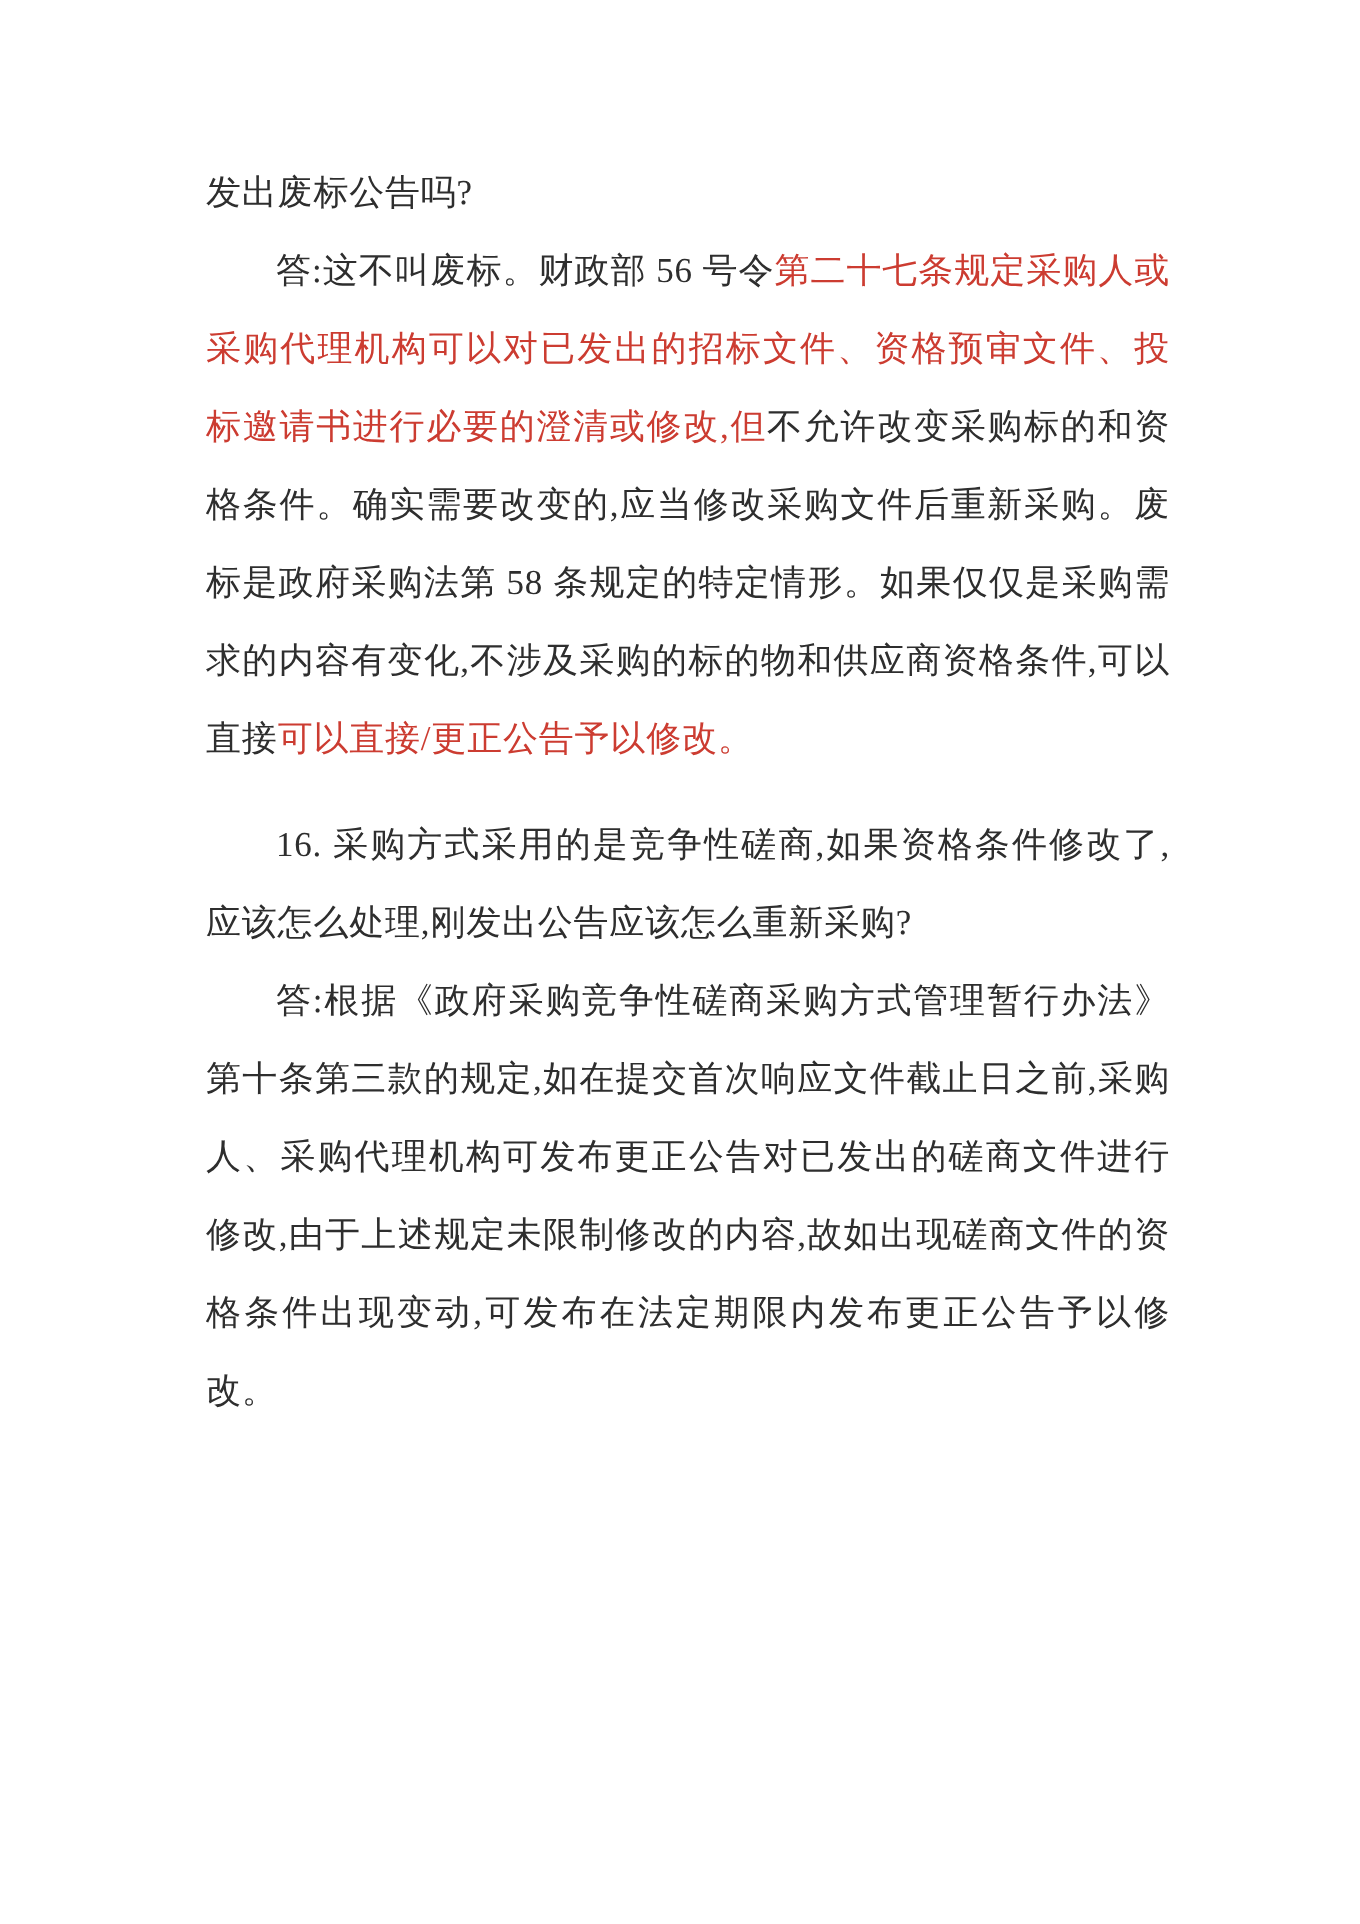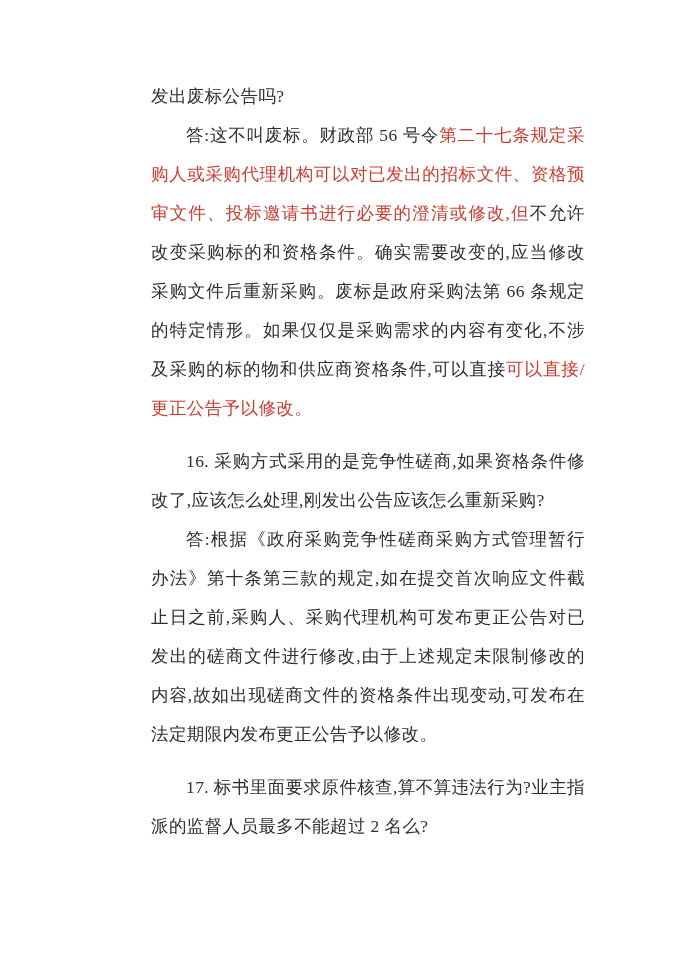--- a/index.html
+++ b/index.html
@@ -20,21 +20,20 @@
   }
   .page {
     width: 680px;
     height: 962px;
     background: var(--page-bg);
     box-sizing: border-box;
   }
   .content {
     box-sizing: border-box;
     padding: 77px 95px 0 103px;
-    margin-left: 48px;
   }
   p.para {
     margin: 0;
     font-size: 17.5px;
     line-height: 39px;
     color: var(--text-black);
     text-align: justify;
     text-justify: inter-character;
     letter-spacing: 0.4px;
     word-break: break-all;
@@ -43,18 +42,17 @@
   p.para.gap { margin-top: 14px; }
   .run-black { color: var(--text-black); }
   .run-red { color: var(--text-red); }
 </style>
 </head>
 <body>
 
 <div class="page">
   <div class="content">
       <p class="para"><span class="run-black">发出废标公告吗?</span></p>
-      <p class="para indent"><span class="run-black">答:这不叫废标。财政部 56 号令</span><span class="run-red">第二十七条规定采购人或采购代理机构可以对已发出的招标文件、资格预审文件、投标邀请书进行必要的澄清或修改,但</span><span class="run-black">不允许改变采购标的和资格条件。确实需要改变的,应当修改采购文件后重新采购。废标是政府采购法第 66 条规定的特定情形。如果仅仅是采购需求的内容有变化,不涉及采购的标的物和供应商资格条件,可以直接</span><span class="run-red">可以直接/更正公告予以修改。</span></p>
+      <p class="para indent"><span class="run-black">答:这不叫废标。财政部 56 号令</span><span class="run-red">第二十七条规定采购人或采购代理机构可以对已发出的招标文件、资格预审文件、投标邀请书进行必要的澄清或修改,但</span><span class="run-black">不允许改变采购标的和资格条件。确实需要改变的,应当修改采购文件后重新采购。废标是政府采购法第 58 条规定的特定情形。如果仅仅是采购需求的内容有变化,不涉及采购的标的物和供应商资格条件,可以直接</span><span class="run-red">可以直接/更正公告予以修改。</span></p>
       <p class="para indent gap"><span class="run-black">16. 采购方式采用的是竞争性磋商,如果资格条件修改了,应该怎么处理,刚发出公告应该怎么重新采购?</span></p>
       <p class="para indent"><span class="run-black">答:根据《政府采购竞争性磋商采购方式管理暂行办法》第十条第三款的规定,如在提交首次响应文件截止日之前,采购人、采购代理机构可发布更正公告对已发出的磋商文件进行修改,由于上述规定未限制修改的内容,故如出现磋商文件的资格条件出现变动,可发布在法定期限内发布更正公告予以修改。</span></p>
-      <p class="para indent gap"><span class="run-black">17. 标书里面要求原件核查,算不算违法行为?业主指派的监督人员最多不能超过 2 名么?</span></p>
     </div>
 </div>
 
 </body></html>

